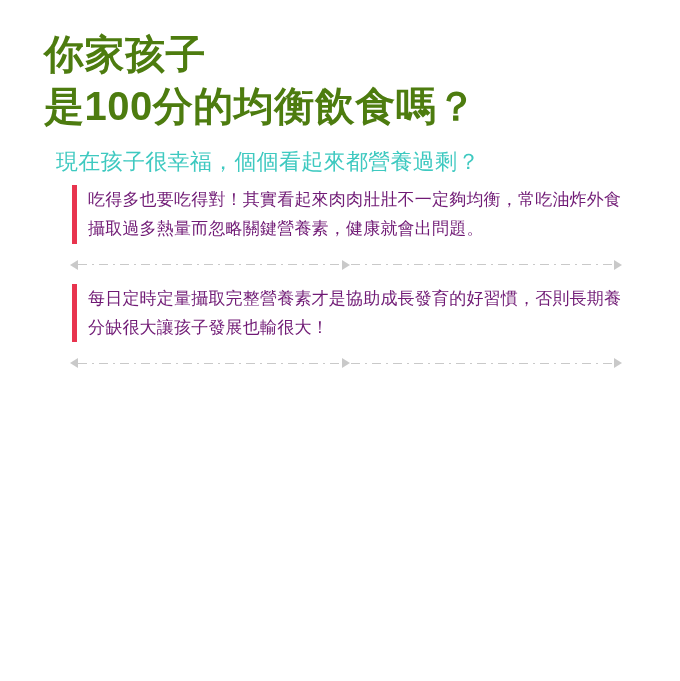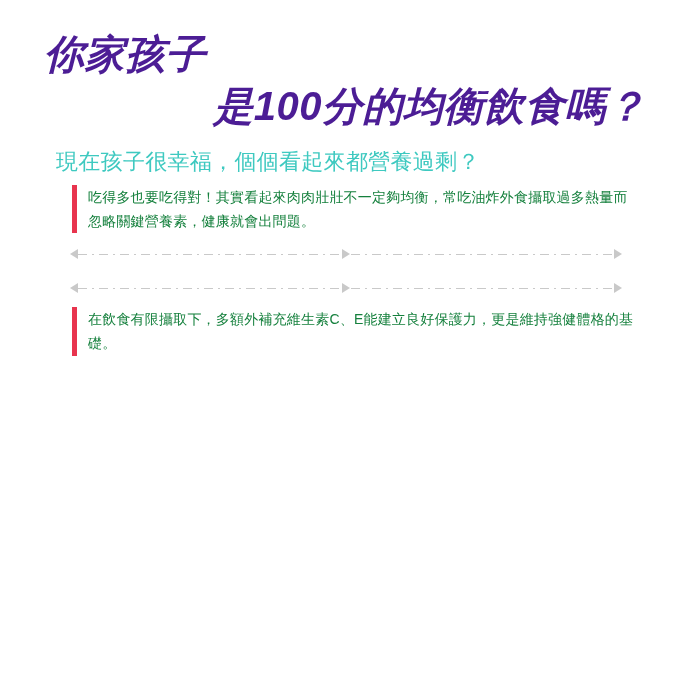--- a/index.html
+++ b/index.html
@@ -18,30 +18,29 @@
   .poster {
     position: relative;
     width: 680px;
     height: 681px;
     box-sizing: border-box;
     padding: 28px 34px 20px 44px;
   }
 
   
   .headline {
-    color: #4c1d95;
+    color: #4d7c0f;
     font-weight: bold;
     font-size: 40px;
     line-height: 1.30;
     letter-spacing: 0.5px;
     margin: 0 0 14px 0;
-    font-style: italic;
   }
   .headline .line1 { display: block; }
-  .headline .line2 { display: block; text-align: right; }
+  .headline .line2 { display: block; }
 
   
   .section {
     margin: 0 0 4px 0;
   }
   .q {
     color: #3ec9c0;
     font-size: 22px;
     line-height: 1.42;
     letter-spacing: 0.3px;
@@ -55,22 +54,22 @@
     padding-right: 10px;
   }
   .bar {
     flex: 0 0 auto;
     width: 5px;
     background: #e8344e;
     margin-right: 11px;
     align-self: stretch;
   }
   .a {
-    color: #15803d;
-    font-size: 14px;
+    color: #701a75;
+    font-size: 17px;
     line-height: 1.72;
     letter-spacing: 0.2px;
     margin: 0;
     flex: 1 1 auto;
   }
 
   
   .divider {
     position: relative;
     height: 26px;
@@ -130,30 +129,30 @@
 
   <div class="divider">
     <span class="arrow-left"></span>
     <span class="rule"></span>
     <span class="mid-arrow"></span>
     <span class="rule"></span>
     <span class="arrow-right"></span>
   </div>
 
   <div class="section">
+    <div class="answer-wrap">
+      <div class="bar"></div>
+      <p class="a">每日定時定量攝取完整營養素才是協助成長發育的好習慣，否則長期養分缺很大讓孩子發展也輸很大！</p>
+    </div>
   </div>
 
   <div class="divider">
     <span class="arrow-left"></span>
     <span class="rule"></span>
     <span class="mid-arrow"></span>
     <span class="rule"></span>
     <span class="arrow-right"></span>
   </div>
 
   <div class="section">
-    <div class="answer-wrap">
-      <div class="bar"></div>
-      <p class="a">在飲食有限攝取下，多額外補充維生素C、E能建立良好保護力，更是維持強健體格的基礎。</p>
-    </div>
   </div>
 
 </div>
 
 </body></html>

